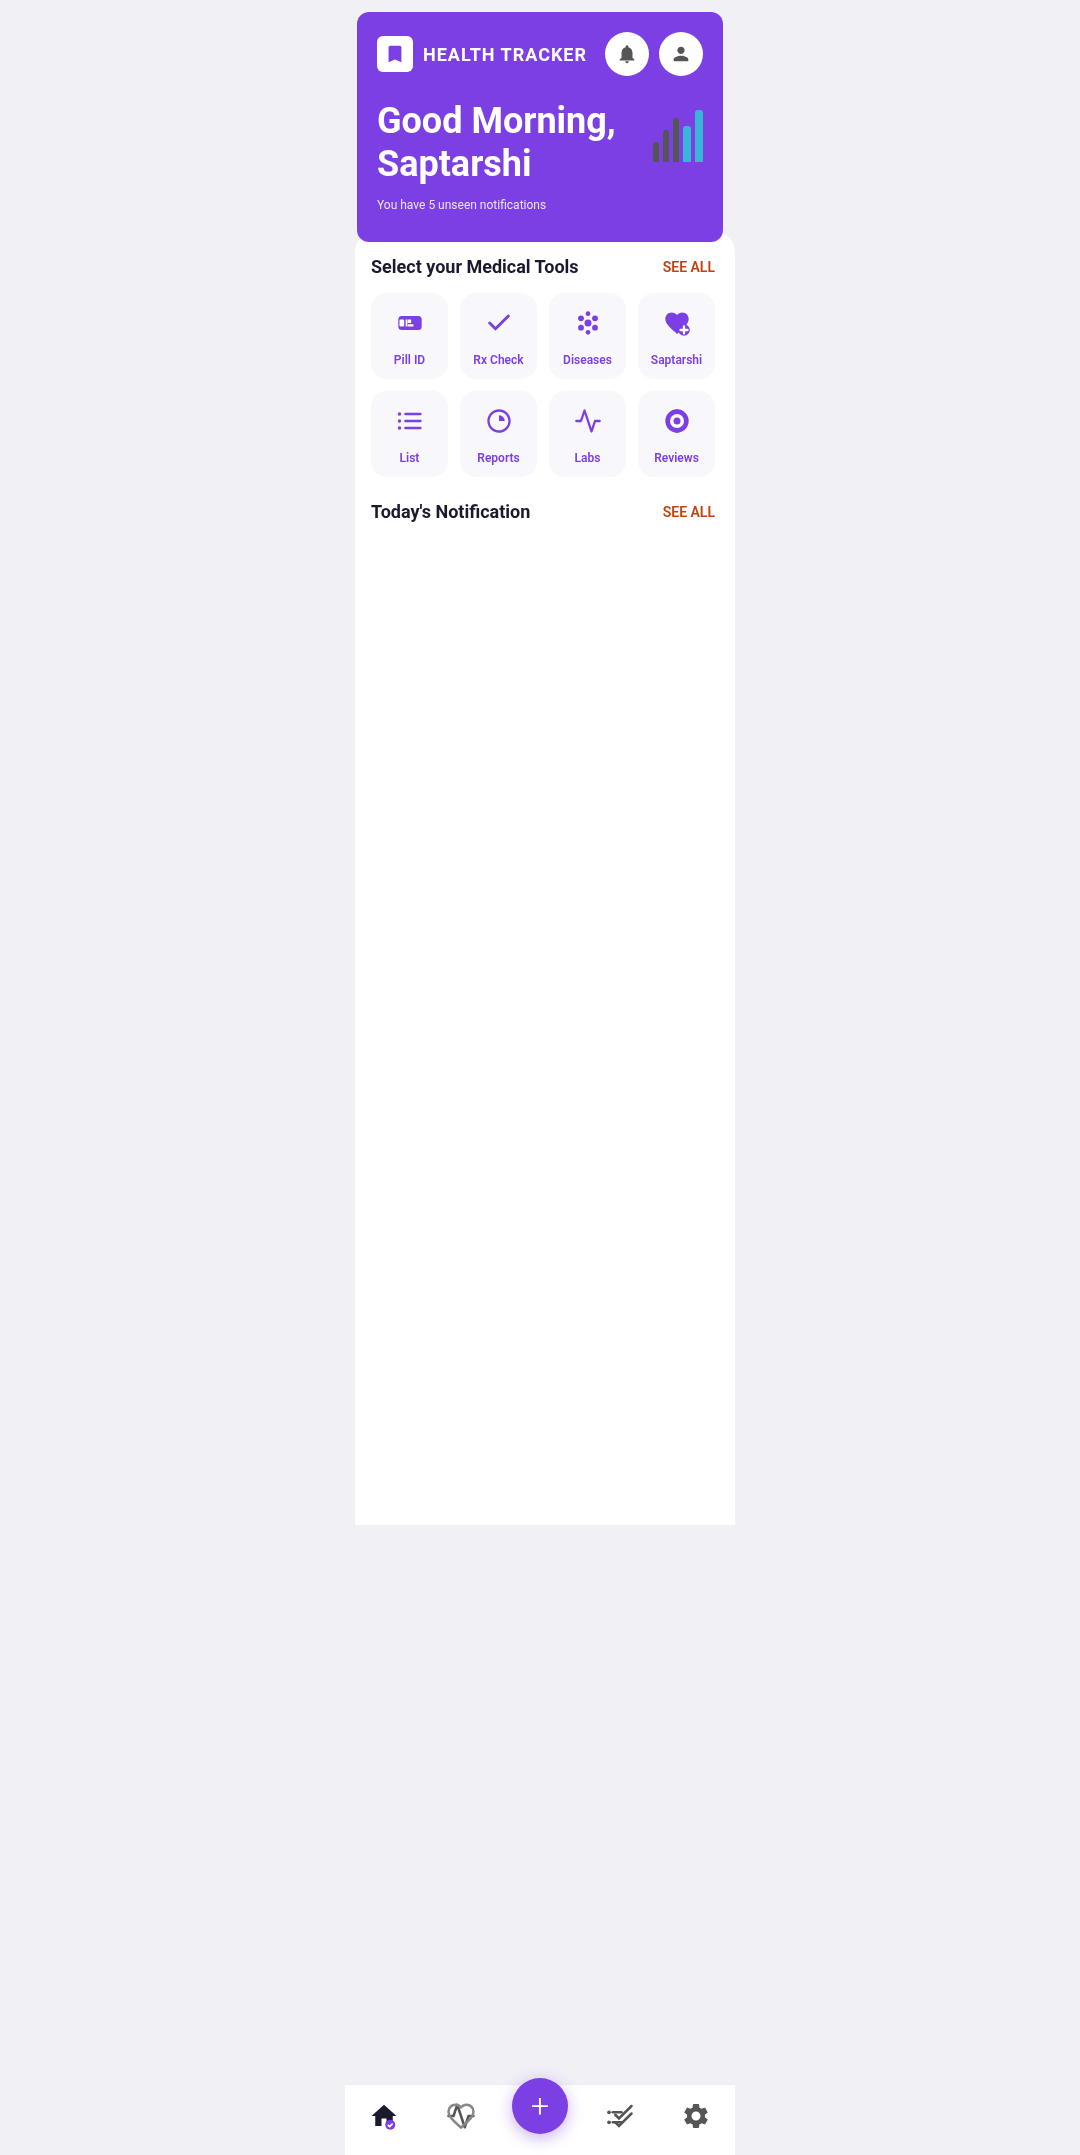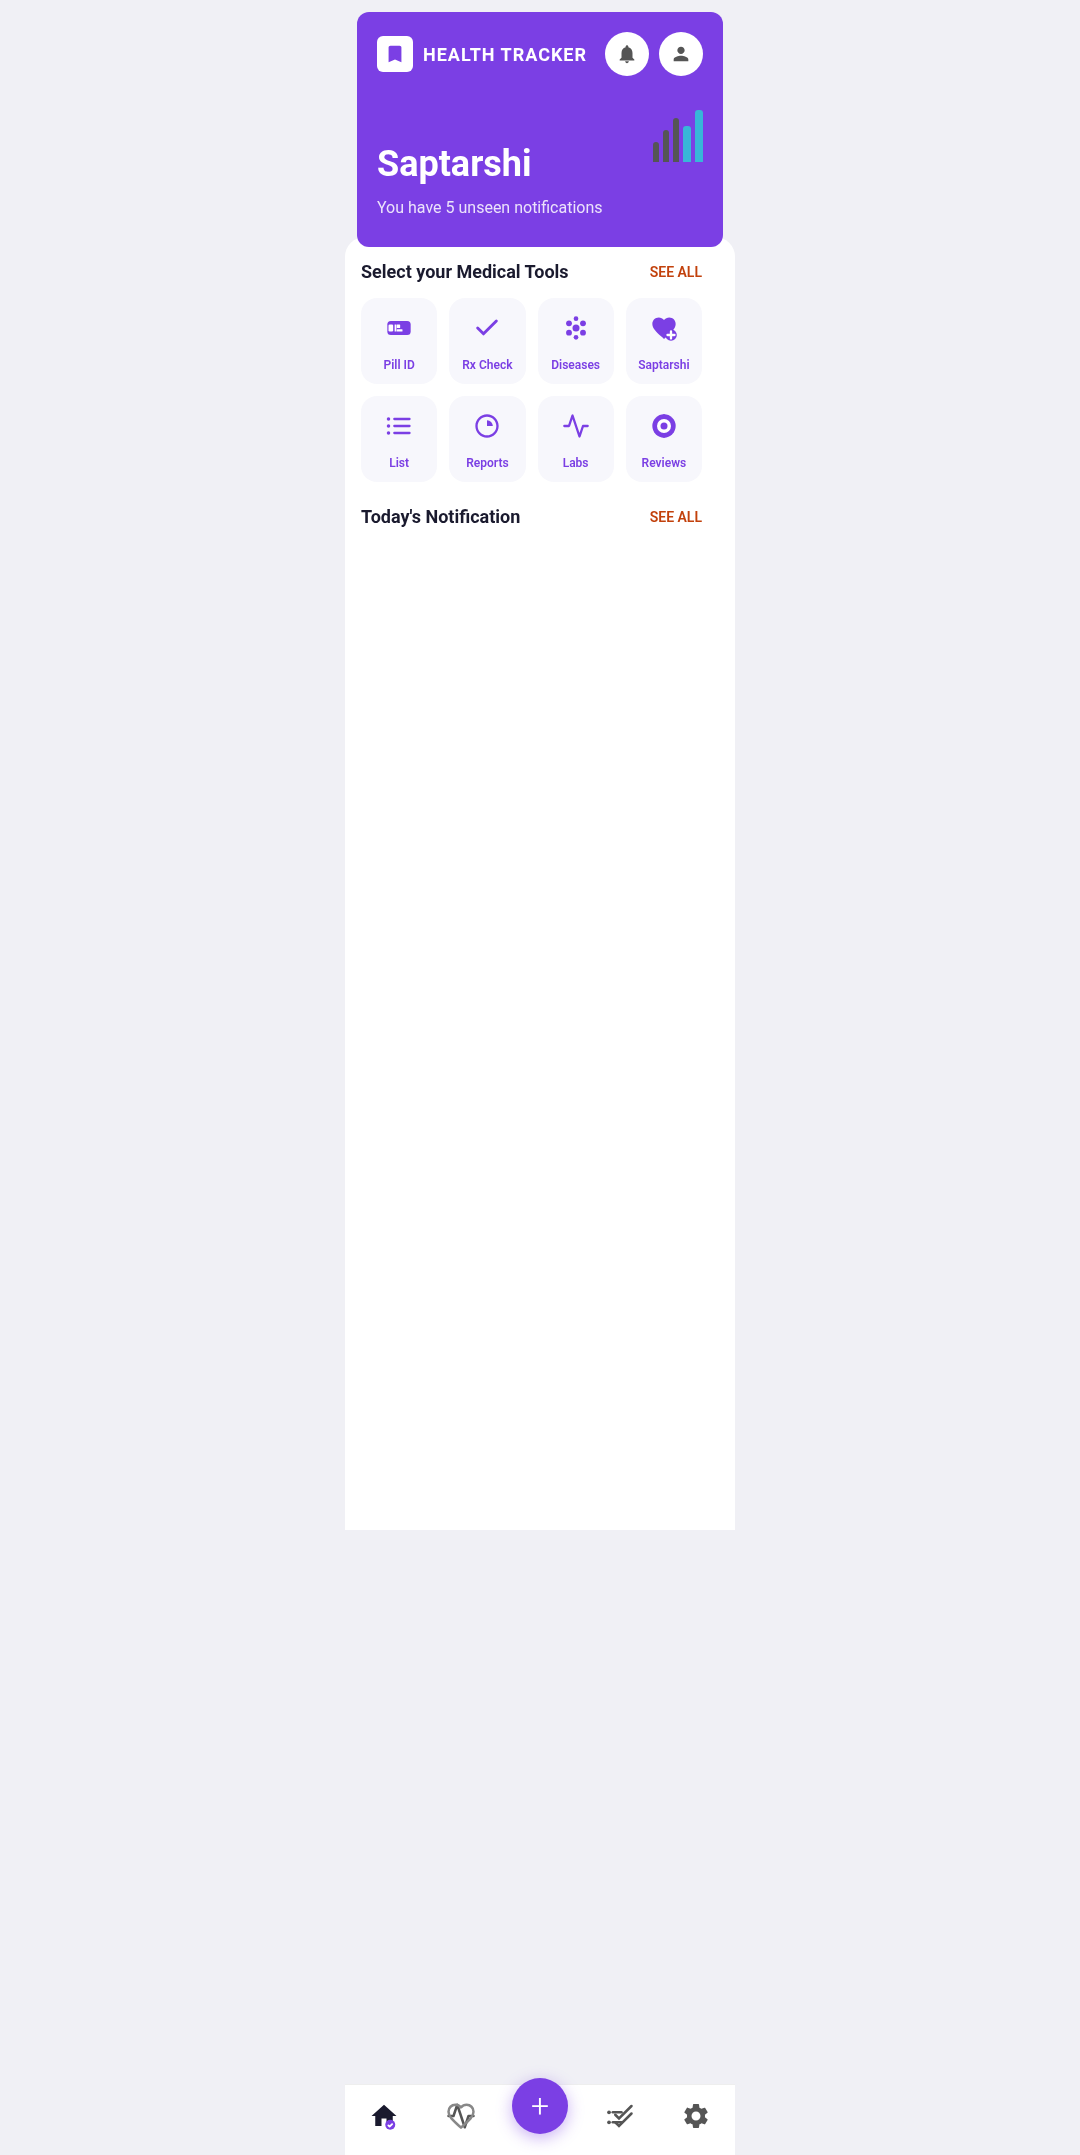--- a/index.html
+++ b/index.html
@@ -80,38 +80,38 @@
     }
     .greeting-text h1 {
       color: white;
       font-size: 36px;
       font-weight: 700;
       line-height: 1.2;
       margin-bottom: 12px;
     }
     .greeting-text p {
       color: rgba(255,255,255,0.85);
-      font-size: 16px;
+      font-size: 12px;
     }
     .chart-visual {
       display: flex;
       align-items: flex-end;
       gap: 4px;
       padding-top: 10px;
     }
     .chart-bar {
       border-radius: 3px 3px 0 0;
     }
 
     
     .main-content {
       background: white;
-      margin: -10px 0 0 0;
+      margin: -10px 0 0 10px;
       border-radius: 20px 20px 0 0;
-      padding: 24px 33px 100px 16px;
+      padding: 24px 20px 100px 16px;
       min-height: 60vh;
     }
 
     
     .section-header {
       display: flex;
       justify-content: space-between;
       align-items: center;
       margin-bottom: 16px;
     }
@@ -261,21 +261,21 @@
         <svg viewBox="0 0 24 24">
           <path d="M12 12c2.21 0 4-1.79 4-4s-1.79-4-4-4-4 1.79-4 4 1.79 4 4 4zm0 2c-2.67 0-8 1.34-8 4v2h16v-2c0-2.66-5.33-4-8-4z"></path>
         </svg>
       </div>
     </div>
   </div>
 
   <div class="greeting-section">
     <div class="greeting-text">
       <h1>
-        <br>
+        <span>Good Morning,</span><br>
         <span>Saptarshi</span>
       </h1>
       <p>You have 5 unseen notifications</p>
     </div>
     <div class="chart-visual">
 
     <div class="chart-bar" style="width: 6px; height: 20px; background: rgb(85, 85, 85);"></div>
         <div class="chart-bar" style="width: 6px; height: 32px; background: rgb(85, 85, 85);"></div>
         <div class="chart-bar" style="width: 6px; height: 44px; background: rgb(85, 85, 85);"></div>
         <div class="chart-bar" style="width: 8px; height: 36px; background: rgb(56, 182, 216);"></div>

